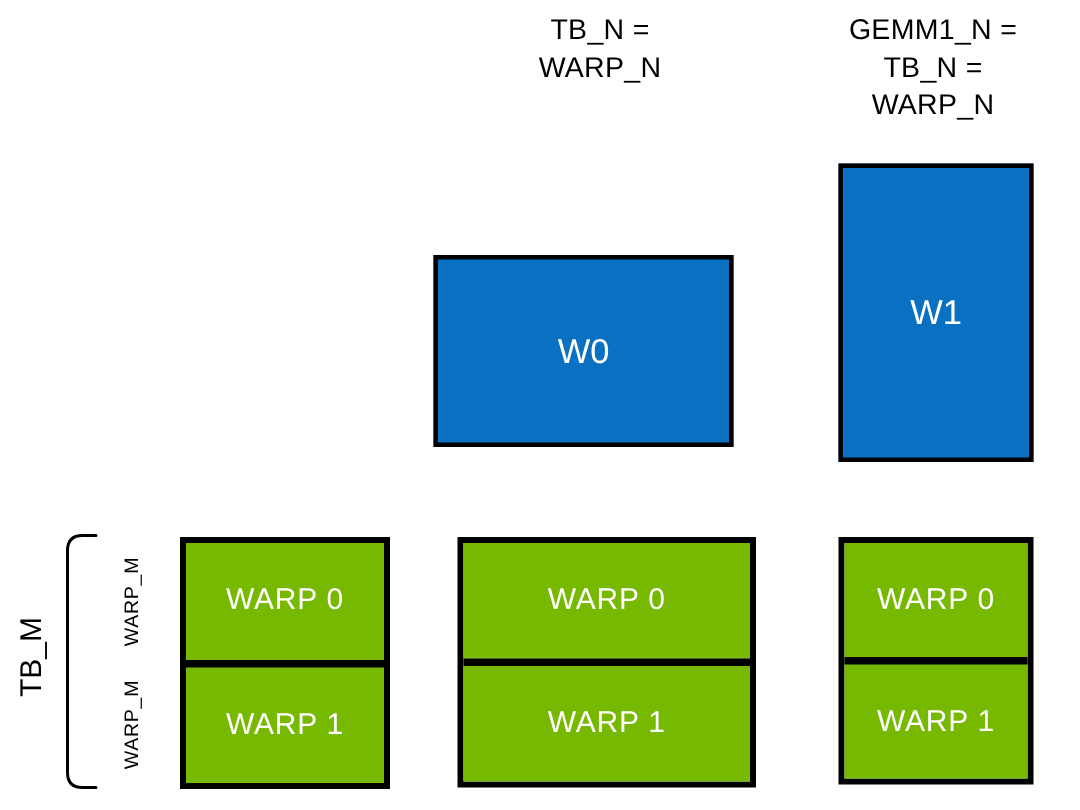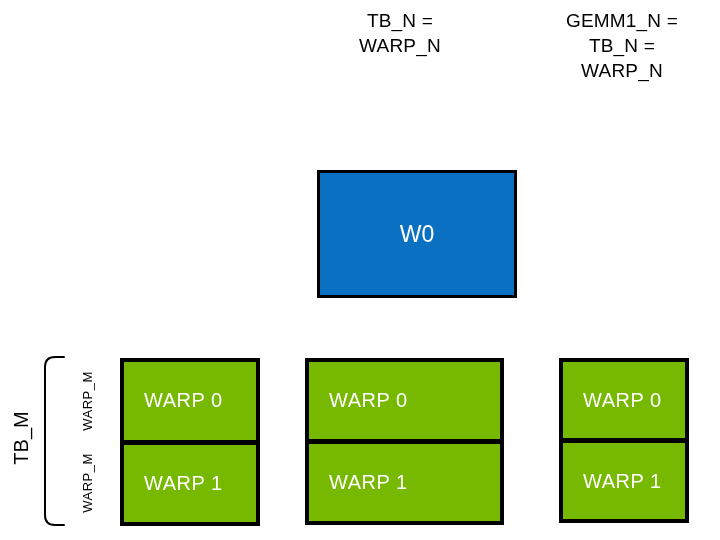--- a/index.html
+++ b/index.html
@@ -35,25 +35,24 @@
     font-size:23px;
   }
   .green-col{
     border:4px solid var(--outline);
     box-sizing:border-box;
     display:flex;flex-direction:column;
   }
   .green-row{
     flex:1;
     background:var(--green);
-    display:flex;align-items:center;justify-content:flex-start;
+    display:flex;align-items:center;justify-content:center;
     color:var(--label-text);
     font-size:20px;
     letter-spacing:0.5px;
-    padding-left:20px;
   }
   .green-row + .green-row{
     border-top:5px solid var(--outline);
   }
   .vlabel{
     transform:rotate(-90deg);
     text-align:center;
     color:var(--annotation-text);
     white-space:nowrap;
   }
@@ -78,22 +77,25 @@
   <div class="abs header" style="left:300px; top:8px;">
     <div>TB_N =</div>
     <div>WARP_N</div>
   </div>
   <div class="abs header" style="left:522px; top:8px;">
     <div>GEMM1_N =</div>
     <div>TB_N =</div>
     <div>WARP_N</div>
   </div>
 
-  <div class="abs blue-box" style="left:317px; top:170px; width:200px; height:128px;">
+  <div class="abs blue-box" style="left:289px; top:170px; width:200px; height:128px;">
     <span>W0</span>
+  </div>
+  <div class="abs blue-box" style="left:559px; top:109px; width:130px; height:199px;">
+    <span>W1</span>
   </div>
 
   <div class="abs green-col" style="left:120px; top:358px; width:140px; height:168px;">
     <div class="green-row">
       <span>WARP 0</span>
     </div>
     <div class="green-row">
       <span>WARP 1</span>
     </div>
   </div>

